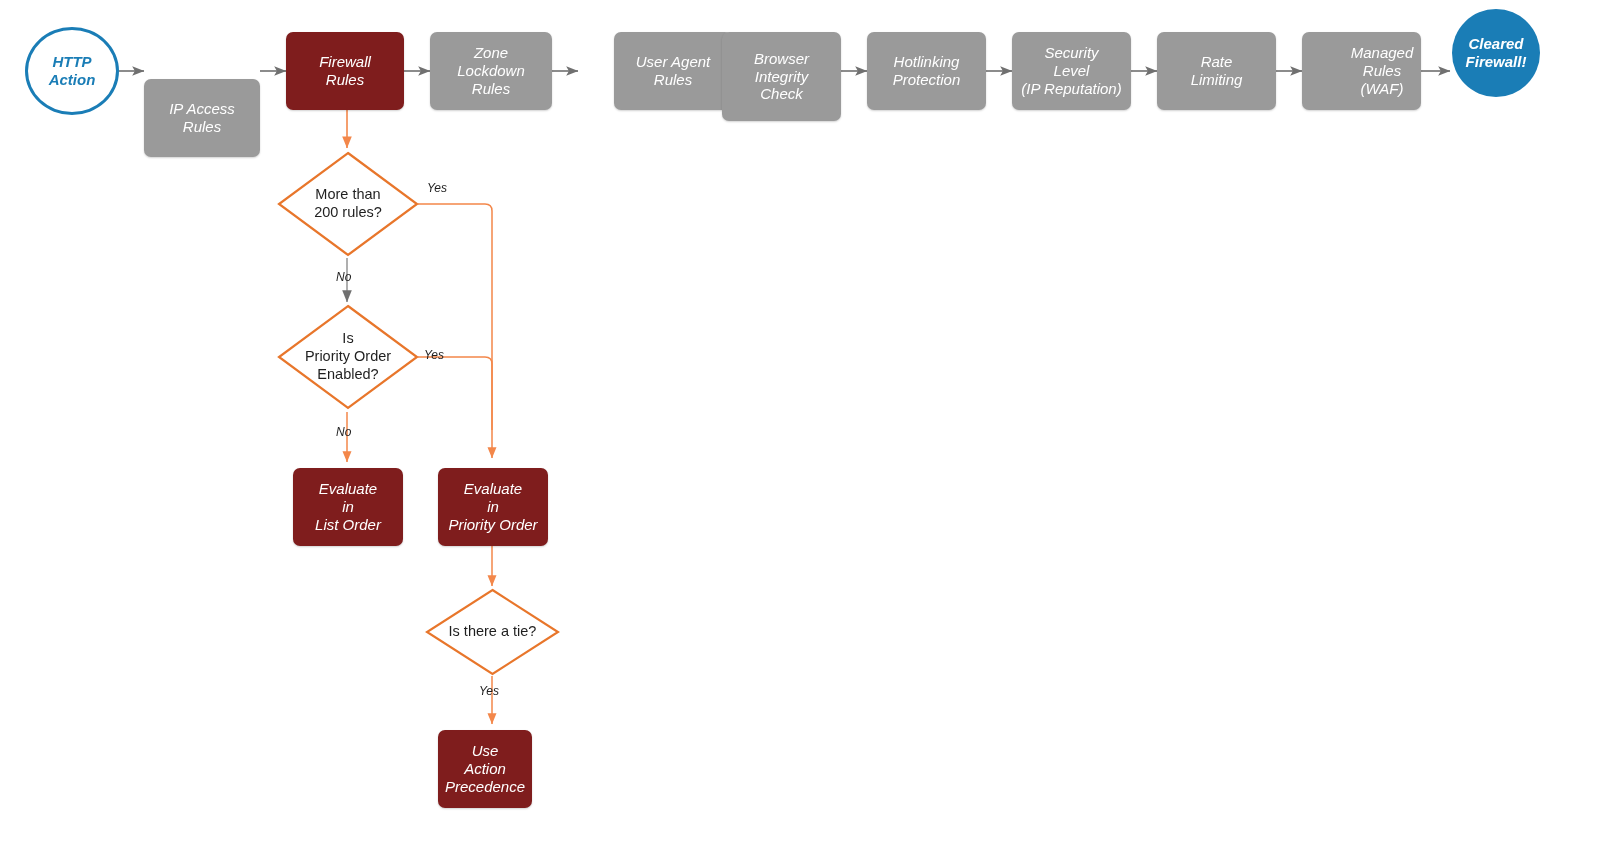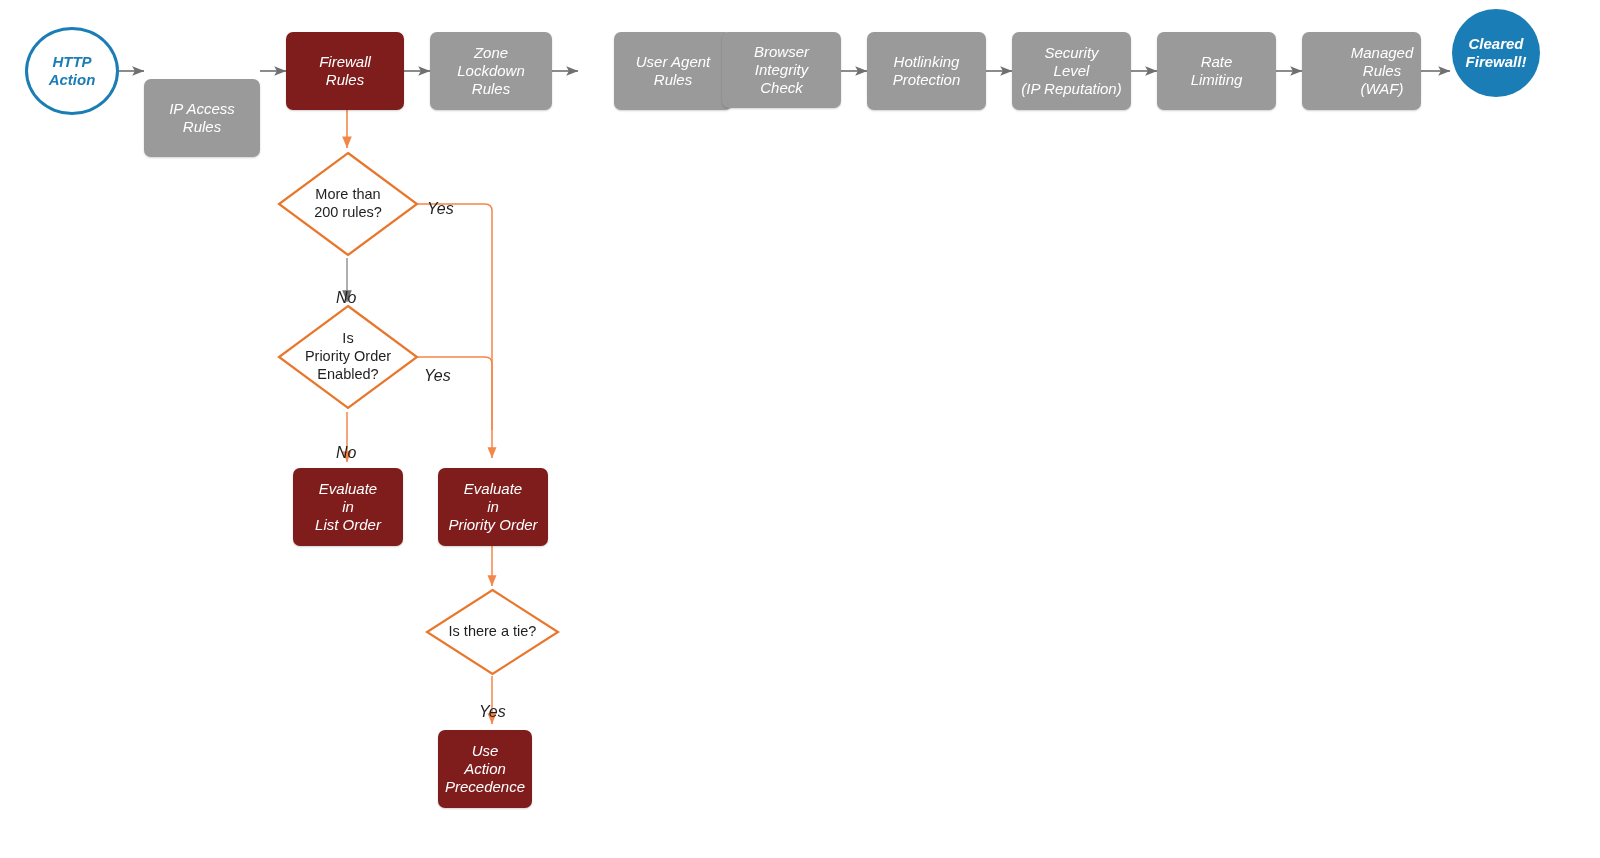--- a/index.html
+++ b/index.html
@@ -91,26 +91,25 @@
     font-size: 14.5px;
     color: #1f1f1f;
     font-style: normal;
     line-height: 1.22;
     white-space: pre-line;
   }
 
   
   .edge-label {
     position: absolute;
-    font-size: 16px;
+    font-size: 12px;
     font-style: italic;
     color: #1f1f1f;
     background: transparent;
     white-space: nowrap;
-    margin-top: 19px;
   }
 </style>
 </head>
 <body>
 
 <div id="canvas">
 
   <svg id="edges" viewBox="0 0 1600 858" width="1600" height="858" xmlns="http://www.w3.org/2000/svg">
     <defs>
       <marker id="arrow-gray" markerWidth="9" markerHeight="9" refX="7.4" refY="3.2" orient="auto" markerUnits="strokeWidth">
@@ -171,21 +170,21 @@
     <span>Zone
 Lockdown
 Rules</span>
   </div>
 
   <div class="node box gray" style="left:578px; top:32px; width:118px; height:78px;margin-left:36px;">
     <span>User Agent
 Rules</span>
   </div>
 
-  <div class="node box gray" style="left:722px; top:32px; width:119px; height:76px;">
+  <div class="node box gray" style="left:722px; top:32px; width:119px; height:89px;">
     <span>Browser
 Integrity
 Check</span>
   </div>
 
   <div class="node box gray" style="left:867px; top:32px; width:119px; height:78px;">
     <span>Hotlinking
 Protection</span>
   </div>
 

